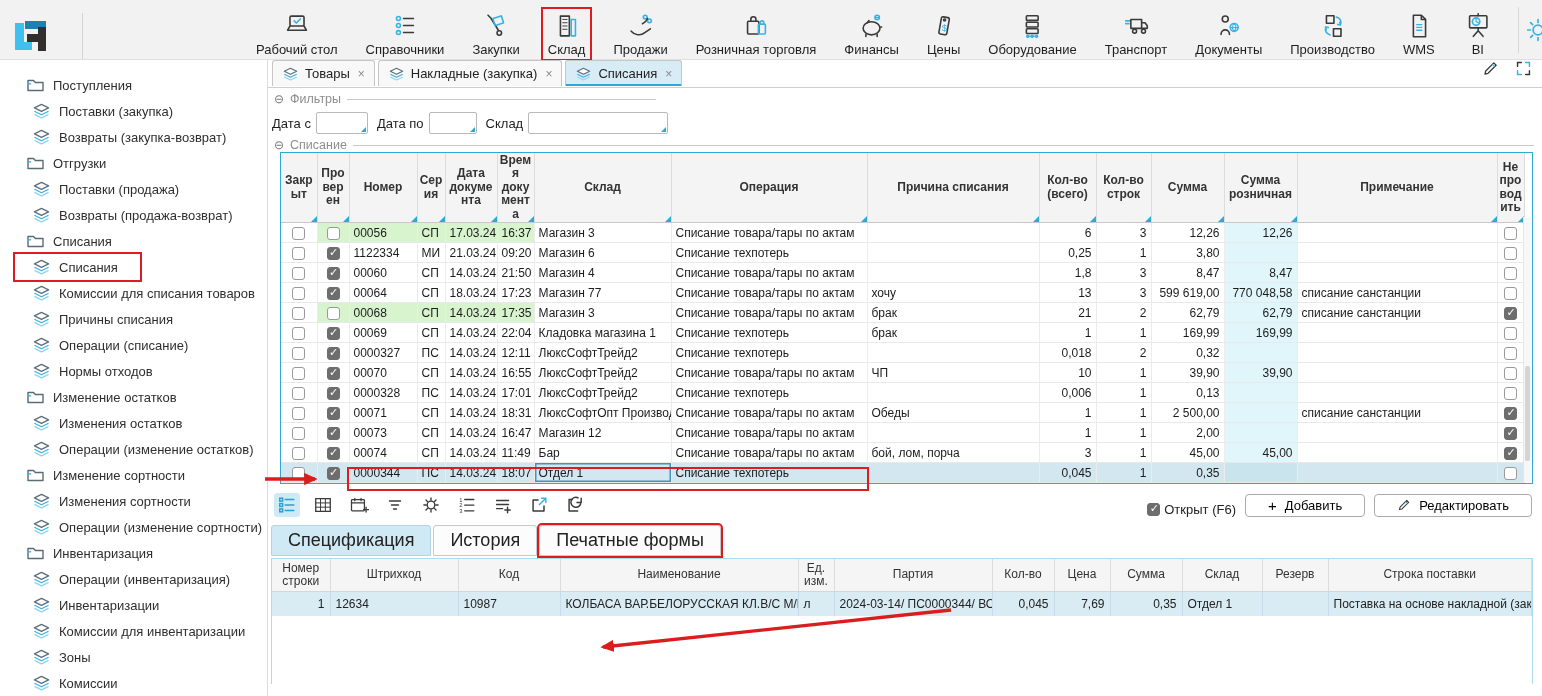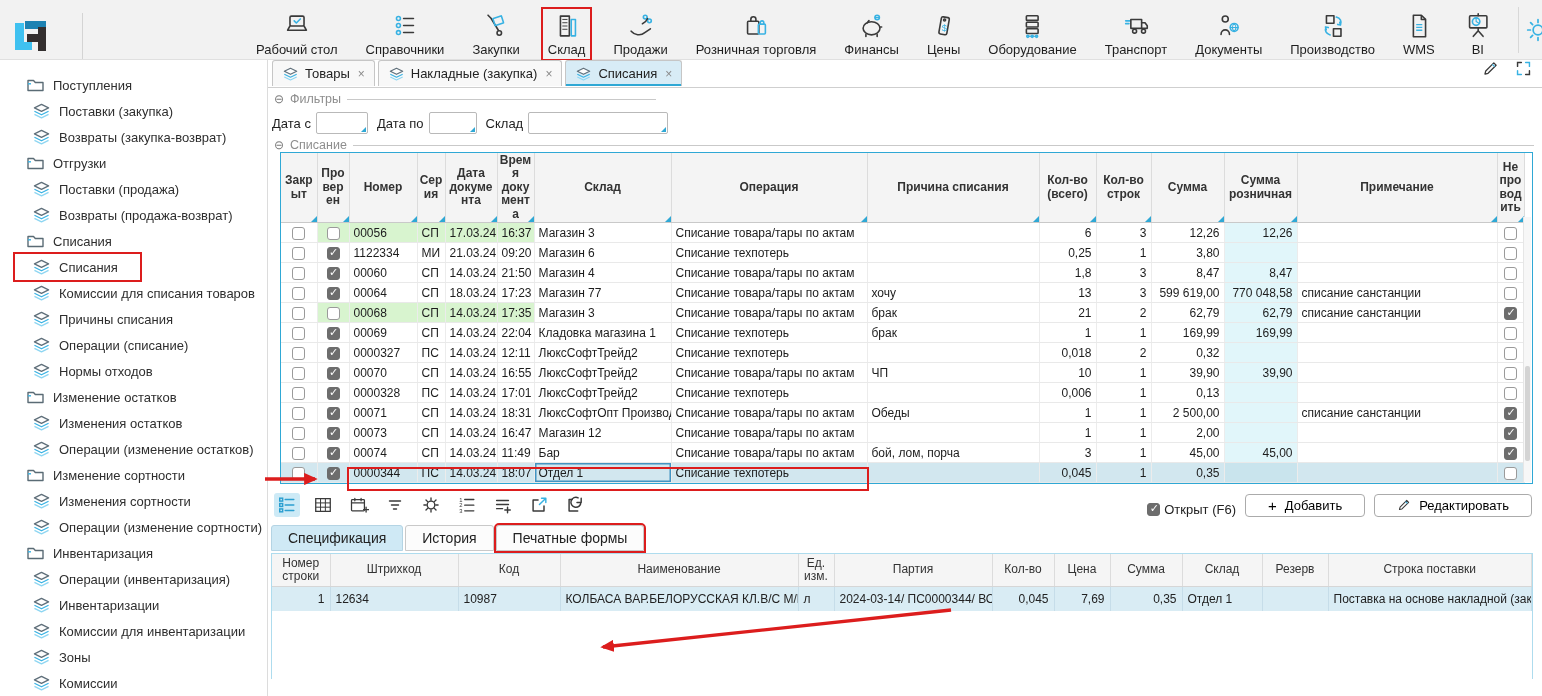--- a/index.html
+++ b/index.html
@@ -87,21 +87,21 @@
   .fic svg{width:20px;height:20px}
   .foot-right{margin-left:auto;display:flex;align-items:flex-end;gap:9px;font-size:13px}
   .open-cb{display:flex;align-items:center;gap:4px}
   .btn{display:flex;align-items:center;gap:8px;border:1px solid #ababab;border-radius:4px;background:#fff;
     padding:3px 22px;font-size:13px;font-family:inherit}
   .btn .plus{font-size:15px;line-height:1}
   .btn .p-svg{width:14px;height:14px}
 
   
   .btabs{margin:5px 0 0 3px;display:flex;gap:2px;align-items:flex-end}
-  .btab{padding:4px 16px;font-size:14px;border:1px solid #c9c9c9;border-radius:3px 3px 0 0;background:#fcfcfc}
+  .btab{padding:4px 16px;font-size:18px;border:1px solid #c9c9c9;border-radius:3px 3px 0 0;background:#fcfcfc}
   .btab.active{background:#cfe9f5;border-color:#b4d4e4}
   .btab.hl-red{outline:2px solid var(--red)}
   .spec-wrap{margin:2px 9px 0 3px;border:1px solid #aedcee;border-bottom:none;min-height:126px;background:#fff}
   #spec-grid{width:100%;border-collapse:collapse;table-layout:fixed}
   #spec-grid th{background:#f5f5f5;border-right:1px solid #dcdcdc;border-bottom:1px solid #d6d6d6;font-weight:normal;
     font-size:12px;color:#333;height:32px;line-height:1.1;padding:1px 3px;vertical-align:middle;overflow:hidden}
   #spec-grid td{height:25px;font-size:12px;padding:0 5px;white-space:nowrap;overflow:hidden}
   #spec-grid tr.sel td{background:#d9ecf4;border-right:1px solid #c6dde9}
 
   .defs-holder{position:absolute;width:0;height:0;overflow:hidden}

